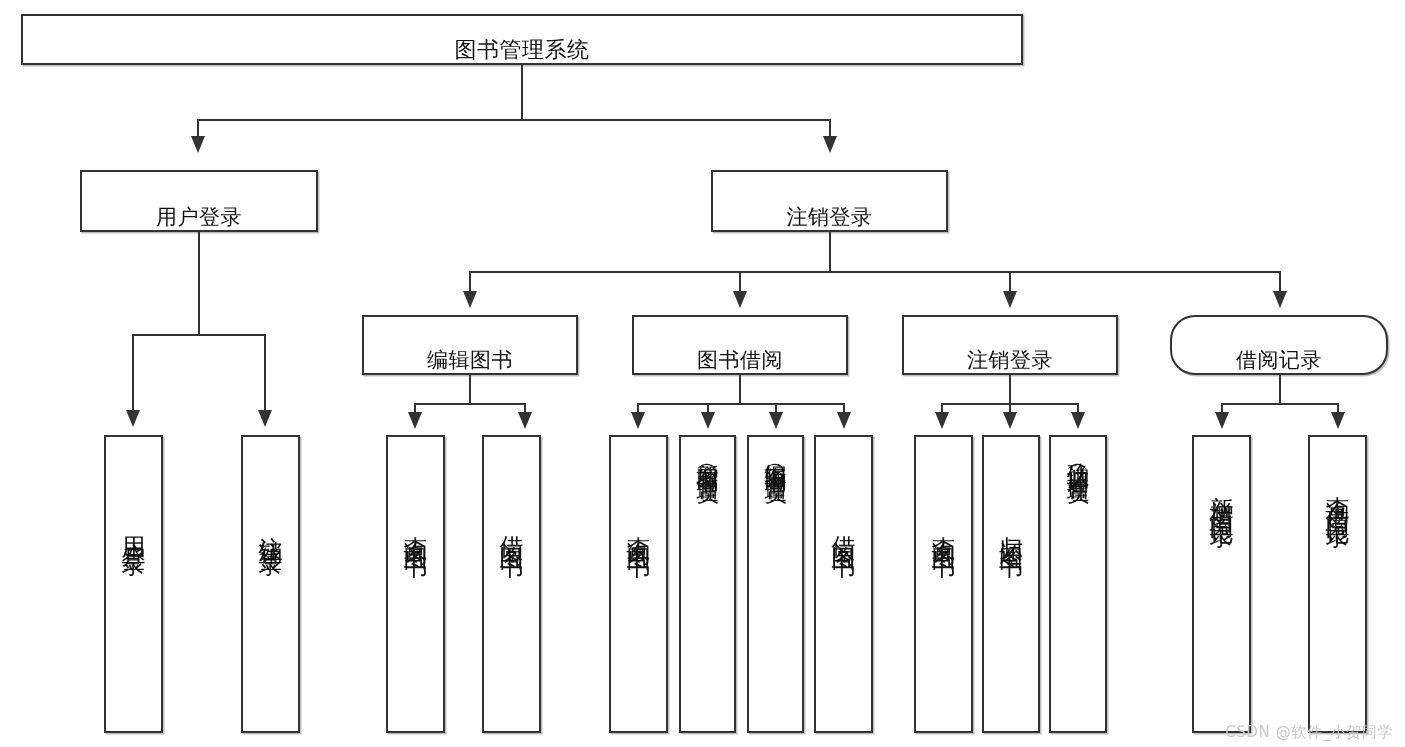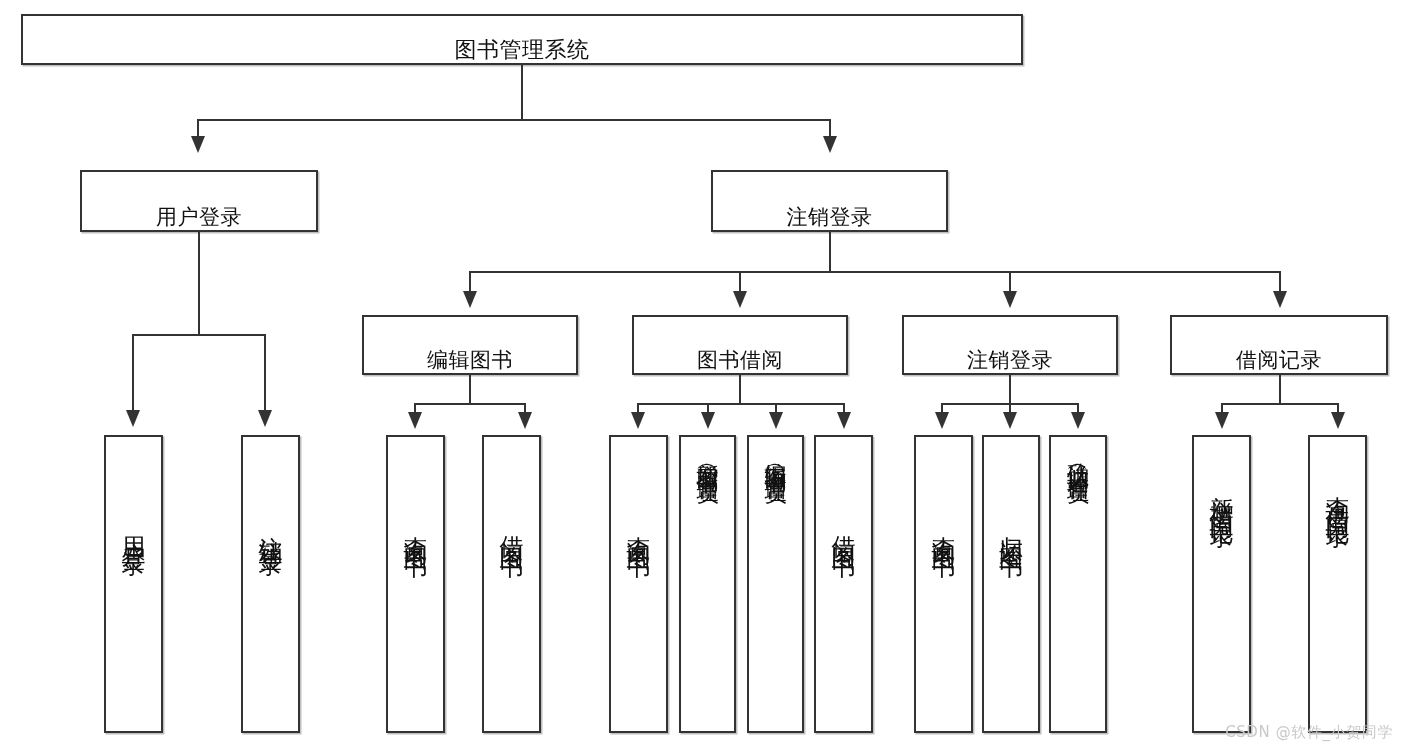--- a/index.html
+++ b/index.html
@@ -131,21 +131,21 @@
 
   <div class="node h-node" style="left:362px;top:315px;width:216px;height:60px;">
     <span class="lbl">编辑图书</span>
   </div>
   <div class="node h-node" style="left:632px;top:315px;width:216px;height:60px;">
     <span class="lbl">图书借阅</span>
   </div>
   <div class="node h-node" style="left:902px;top:315px;width:216px;height:60px;">
     <span class="lbl">注销登录</span>
   </div>
-  <div class="node h-node" style="left:1170px;top:315px;width:218px;height:60px;">
+  <div class="node h-node" style="left:1170px;top:315px;width:218px;height:60px;border-radius:25px;">
     <span class="lbl">借阅记录</span>
   </div>
 
   <div class="ln v" style="left:469px;top:375px;width:2px;height:30px;"></div>
   <div class="ln h" style="left:414px;top:403px;width:112px;height:2px;"></div>
   <div class="ln v" style="left:414px;top:403px;width:2px;height:16px;"></div>
   <div class="arrow" style="left:408px;top:412px;"></div>
   <div class="ln v" style="left:524px;top:403px;width:2px;height:16px;"></div>
   <div class="arrow" style="left:518px;top:412px;"></div>
 

